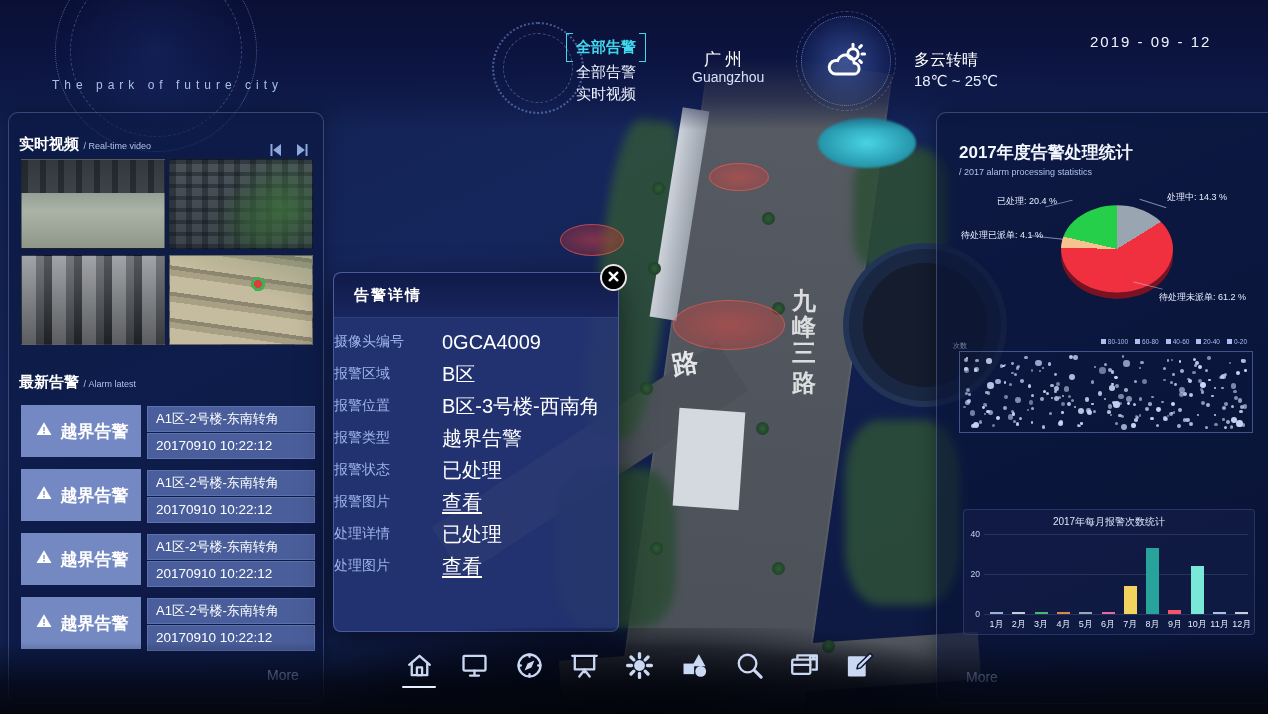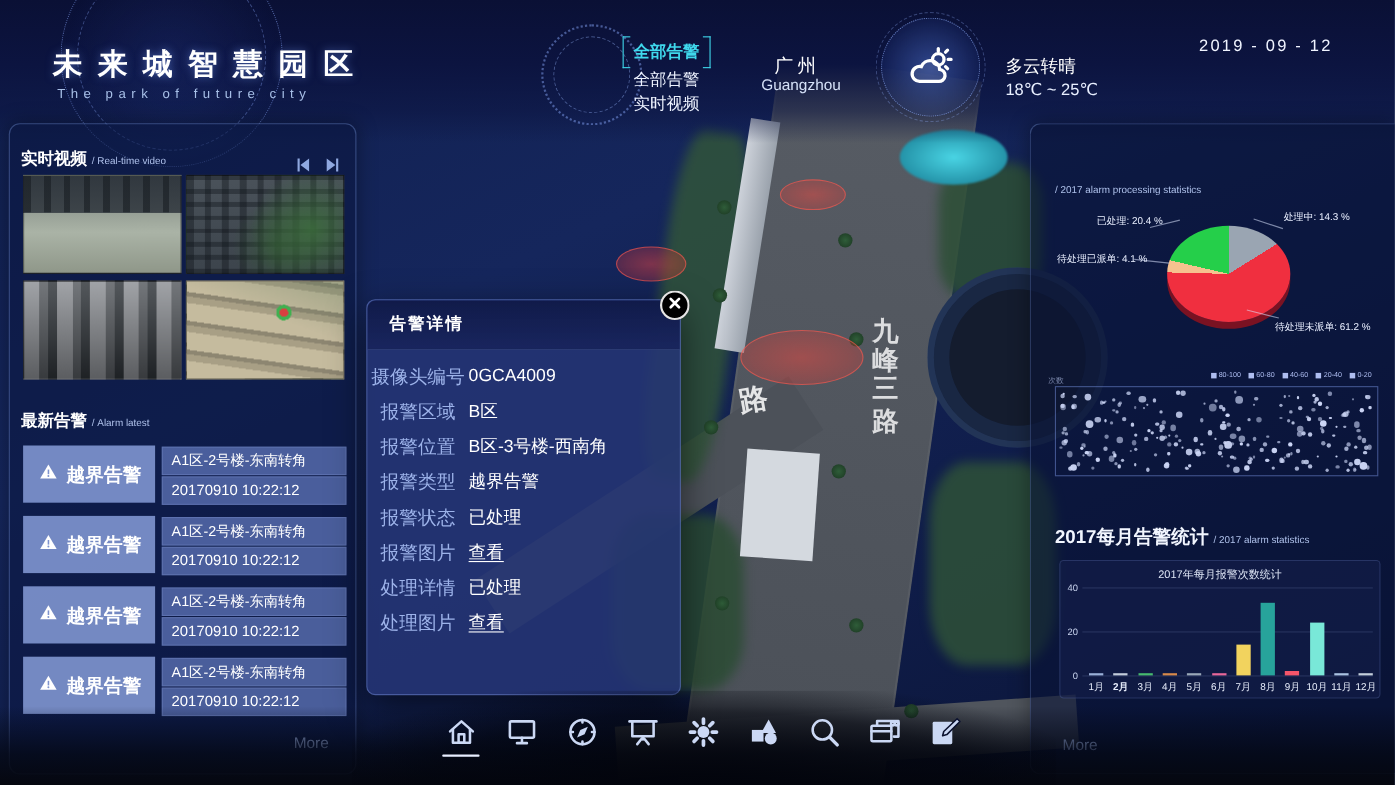--- a/index.html
+++ b/index.html
@@ -97,22 +97,22 @@
   .more-left{left:258px;top:554px}
 
   
   .popup{left:333px;top:272px;width:284px;height:358px;border-radius:8px;background:rgba(36,52,116,.88);
      border:1px solid rgba(130,155,230,.4);box-shadow:0 12px 34px rgba(0,0,0,.55)}
   .popup-head{position:absolute;left:0;top:0;right:0;height:44px;border-radius:8px 8px 0 0;
      background:linear-gradient(180deg,rgba(16,26,72,.97),rgba(24,36,92,.9));border-bottom:1px solid rgba(130,155,230,.3)}
   .popup-title{position:absolute;left:20px;top:0;line-height:44px;font-size:15px;font-weight:bold;letter-spacing:2px}
   #popup-fields{position:absolute;left:0;top:58px;right:0}
   .f-row{display:flex;margin-bottom:10px;height:22px;align-items:center}
-  .f-label{width:92px;text-align:center;color:#9db3ea;font-size:17px;flex:none}
-  .f-value{font-size:16px;color:#fff;white-space:nowrap}
+  .f-label{width:92px;text-align:left;color:#9db3ea;font-size:14px;flex:none}
+  .f-value{margin-left:16px;font-size:20px;color:#fff;white-space:nowrap}
   .f-value.link{text-decoration:underline;text-underline-offset:3px;cursor:pointer}
   .close-btn{left:600px;top:264px;width:27px;height:27px;border-radius:50%;background:#000;cursor:pointer;
      display:flex;align-items:center;justify-content:center;box-shadow:0 0 0 2px rgba(255,255,255,.9) inset}
 
   
   .s1h{left:22px;top:28px}.s1sub{left:22px;top:54px}
   .pie-wrap{left:0;top:64px;width:332px;height:140px}
   .pie{position:absolute;left:124px;top:16px;width:112px;height:112px;border-radius:50%;
      transform:scaleY(.78);box-shadow:0 8px 0 rgba(150,18,28,.8)}
   .callout{position:absolute;font-size:9px;color:#e9efff;white-space:nowrap}
@@ -180,21 +180,20 @@
     <div class="abs rz rz1"></div>
     <div class="abs rz rz2"></div>
     <div class="abs rz rz3"></div>
     <div class="abs road-label-v">九峰三路</div>
     <div class="abs road-label-h">路</div>
   </div>
 
   <div class="abs header-band"></div>
   <div class="abs globe"></div>
   <div class="abs swirl"></div>
-  <div class="abs app-title">未来城智慧园区</div>
   <div class="abs app-subtitle">The park of future city</div>
   <div class="abs menu-item active mi0">全部告警</div>
   <div class="abs menu-item mi1">全部告警</div>
   <div class="abs menu-item mi2">实时视频</div>
   <div class="abs city-cn">广州</div>
   <div class="abs city-en">Guangzhou</div>
   <div class="abs weather-ring">
     <span class="weather-ic">
       <svg width="48" height="48" viewBox="0 0 24 24" fill="none" stroke="#fff" stroke-width="1.5" stroke-linecap="round">
         <circle cx="15.5" cy="8.5" r="2.6"></circle>
@@ -326,20 +325,21 @@
   </div>
   <div class="abs close-btn">
     <span>
       <svg width="13" height="13" viewBox="0 0 24 24" stroke="#fff" stroke-width="4.5" stroke-linecap="round">
           <path d="M5 5l14 14M19 5L5 19"></path>
         </svg>
     </span>
   </div>
 
   <div class="abs panel panel-right">
+    <div class="abs s1h sec-title-l">2017年度告警处理统计</div>
     <div class="abs s1sub sec-sub">/ 2017 alarm processing statistics</div>
     <div class="abs pie-wrap">
       <div class="pie" id="pie" style="background: conic-gradient(rgb(154, 165, 178) 0deg, rgb(154, 165, 178) 51.48deg, rgb(240, 47, 63) 51.48deg, rgb(240, 47, 63) 271.8deg, rgb(246, 194, 143) 271.8deg, rgb(246, 194, 143) 286.56deg, rgb(37, 207, 74) 286.56deg, rgb(37, 207, 74) 360deg);"></div>
       <div class="cline cl0"></div>
       <div class="cline cl1"></div>
       <div class="cline cl2"></div>
       <div class="cline cl3"></div>
     <div class="callout co-0">处理中: 14.3 %</div>
         <div class="callout co-1">待处理未派单: 61.2 %</div>
         <div class="callout co-2">待处理已派单: 4.1 %</div>
@@ -583,36 +583,32 @@
         <span class="dot" style="height: 2.2px; width: 2.2px; left: 79.2px; top: 17.8px; opacity: 0.65; background: rgb(204, 214, 246);"></span>
         <span class="dot" style="height: 3.9px; width: 3.9px; left: 219.7px; top: 16.8px; opacity: 0.8; background: rgb(204, 214, 246);"></span>
         <span class="dot" style="height: 2.8px; width: 2.8px; left: 161px; top: 63.1px; opacity: 0.61; background: rgb(204, 214, 246);"></span>
         <span class="dot" style="height: 3.1px; width: 3.1px; left: 58.9px; top: 64.9px; opacity: 0.82; background: rgb(204, 214, 246);"></span>
         <span class="dot" style="height: 3.9px; width: 3.9px; left: 10.9px; top: 71.7px; opacity: 0.88; background: rgb(204, 214, 246);"></span>
         <span class="dot" style="height: 2.8px; width: 2.8px; left: 226.9px; top: 25.7px; opacity: 0.64; background: rgb(204, 214, 246);"></span>
         <span class="dot" style="height: 2.5px; width: 2.5px; left: 262.2px; top: 66.2px; opacity: 0.61; background: rgb(204, 214, 246);"></span>
         <span class="dot" style="height: 3.4px; width: 3.4px; left: 130.6px; top: 28.2px; opacity: 0.66; background: rgb(204, 214, 246);"></span>
         <span class="dot" style="height: 4.1px; width: 4.1px; left: 261.5px; top: 53.8px; opacity: 0.76; background: rgb(204, 214, 246);"></span>
       </div>
-    <div class="abs s3h">
-      <span class="sec-title-l">2017每月告警统计</span>
-      <span class="sec-sub">/ 2017 alarm statistics</span>
-    </div>
     <div class="abs bar-box" id="bar-box">
       <div class="bar-title">2017年每月报警次数统计</div>
     <div class="grid-h" style="top: 104px;"></div>
         <div class="ytick" style="top: 99px;">0</div>
         <div class="grid-h" style="top: 64px;"></div>
         <div class="ytick" style="top: 59px;">20</div>
         <div class="grid-h" style="top: 24px;"></div>
         <div class="ytick" style="top: 19px;">40</div>
         <div class="bar" style="left: 26px; top: 102px; height: 2px; background: rgb(154, 176, 216);"></div>
         <div class="xlab" style="left: 21.5px;">1月</div>
         <div class="bar" style="left: 48.3px; top: 102px; height: 2px; background: rgb(194, 205, 219);"></div>
-        <div class="xlab" style="left: 43.8px; font-weight: bold;">2月</div>
+        <div class="xlab" style="left: 43.8px;">2月</div>
         <div class="bar" style="left: 70.6px; top: 102px; height: 2px; background: rgb(70, 186, 110);"></div>
         <div class="xlab" style="left: 66.1px;">3月</div>
         <div class="bar" style="left: 92.9px; top: 102px; height: 2px; background: rgb(216, 137, 74);"></div>
         <div class="xlab" style="left: 88.4px;">4月</div>
         <div class="bar" style="left: 115.2px; top: 102px; height: 2px; background: rgb(154, 168, 184);"></div>
         <div class="xlab" style="left: 110.7px;">5月</div>
         <div class="bar" style="left: 137.5px; top: 102px; height: 2px; background: rgb(232, 103, 154);"></div>
         <div class="xlab" style="left: 133px;">6月</div>
         <div class="bar" style="left: 159.8px; top: 76px; height: 28px; background: rgb(242, 211, 94);"></div>
         <div class="xlab" style="left: 155.3px;">7月</div>

